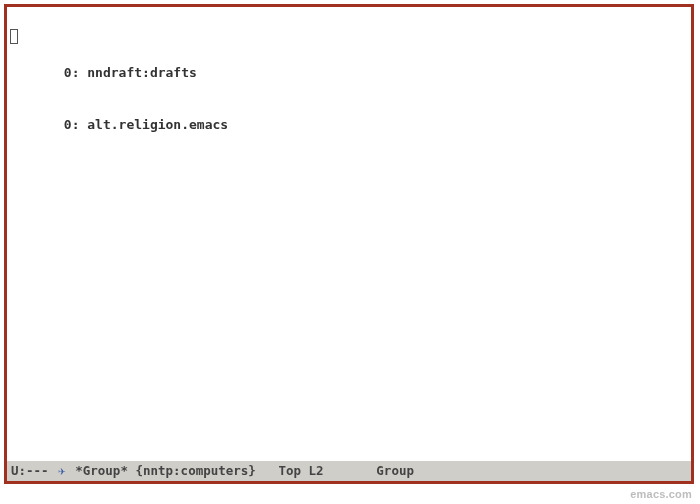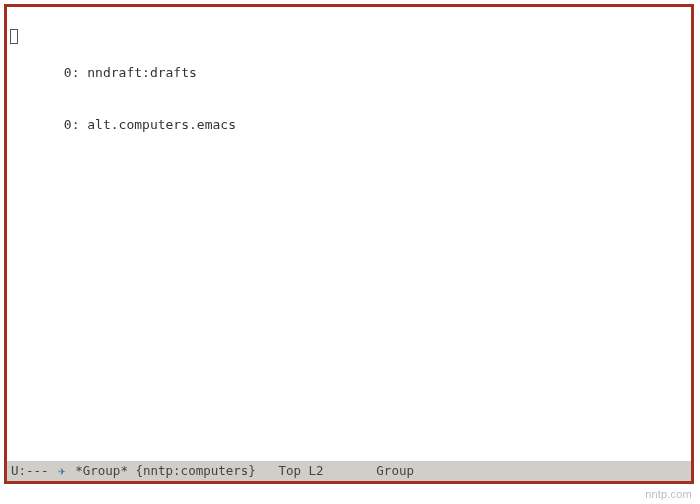--- a/index.html
+++ b/index.html
@@ -1,15 +1,15 @@
 <!DOCTYPE html>
 <html><head>
   <meta charset="utf-8">
   <style>
-    * { margin: 0; padding: 0; box-sizing: border-box; }
+    * { margin: 0; padding: 0; box-sizing: border-box; font-weight: bold; }
     html, body { width: 700px; height: 504px; overflow: hidden; }
     body {
       font-family: "DejaVu Sans Mono", "Liberation Mono", Consolas, monospace;
       font-size: 13px;
       background: #fff;
       color: #333;
     }
     .frame {
       position: absolute;
       left: 4px;
@@ -65,21 +65,21 @@
     }
   </style>
 </head>
 <body>
 
 <div class="frame">
 
   <div class="buffer">
     <span class="cursor"></span>
     <span class="line">       <span>0</span>: <span>nndraft:drafts</span></span>
-    <span class="line">       <span>0</span>: <span>alt.computers.emacs</span></span>
+    <span class="line">       <span>0</span>: <span>alt.religion.emacs</span></span>
   </div>
 
   <div class="modeline">
     <span>U:---</span>
     <span> </span>
     <span class="ml-icon">✈</span>
     <span> </span>
     <span>*Group*</span>
     <span> </span>
     <span>{nntp:computers}</span>
@@ -88,13 +88,13 @@
     <span> </span>
     <span>L2</span>
     <span>     </span>
     <span> </span>
     <span> </span>
     <span>Group</span>
   </div>
 
 </div>
 
-<div class="watermark">nntp.com</div>
+<div class="watermark">emacs.com</div>
 
 </body></html>

